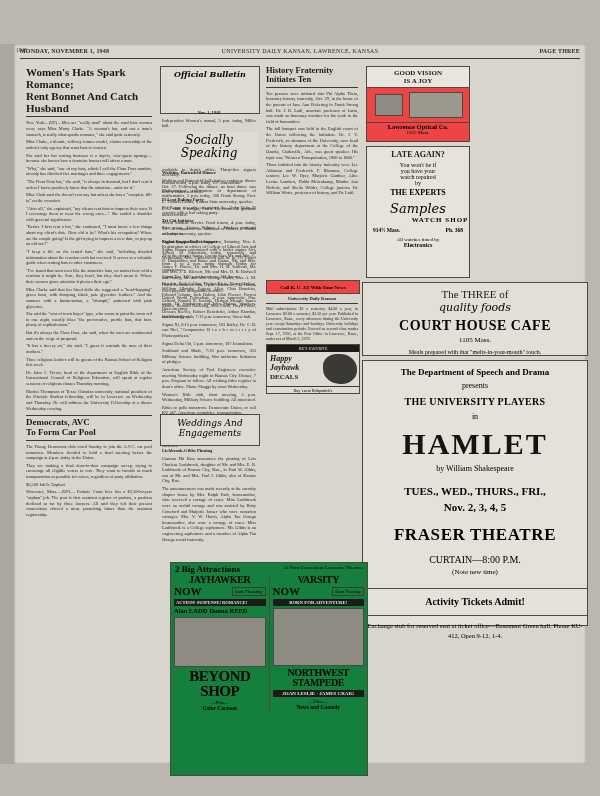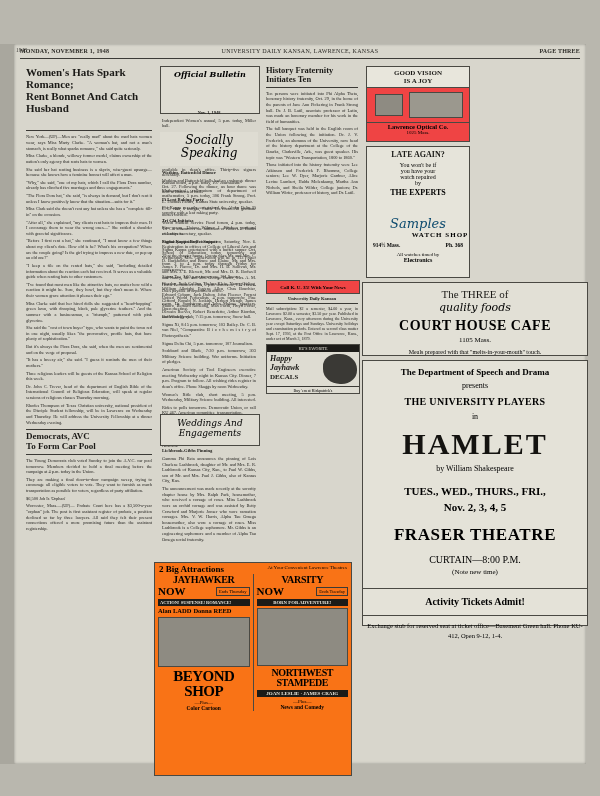--- a/index.html
+++ b/index.html
@@ -37,21 +37,21 @@
 
     <div class="masthead">
       <div class="mh-left">MONDAY, NOVEMBER 1, 1948</div>
       <div class="mh-center">UNIVERSITY DAILY KANSAN, LAWRENCE, KANSAS</div>
       <div class="mh-right">PAGE THREE</div>
       <div class="rule"></div>
     </div>
     <div class="folio">1948</div>
 
     <div class="col" style="left:12px;top:22px;width:126px;">
-      <div class="hd" style="font-size:11px;font-weight:bold;line-height:1.1;text-align:left;border-bottom:1px solid #3b3a36;padding-bottom:16px;margin-bottom:3px;">
+      <div class="hd" style="font-size:11px;font-weight:bold;line-height:1.1;text-align:left;border-bottom:1px solid #3b3a36;padding-bottom:2px;margin-bottom:3px;">
         <div>Women's Hats Spark Romance;</div>
         <div>Rent Bonnet And Catch Husband</div>
       </div>
       <div id="c1body">
           <p>New York—(UP)—Men are "really mad" about the mad hats women wear, says Miss Marty Clarke. "A woman's hat, and not a man's stomach, is really what sparks romance," she said quite seriously.</p>
           <p>Miss Clarke, a blonde, willowy former model, claims ownership of the nation's only agency that rents hats to women.</p>
           <p>She said her hat renting business is a skyrix, wise-guest upsurge—because she knows how a feminine bonnet will affect a man.</p>
           <p>"Why," she said, "one of my hats, which I call the Flora Dora number, already has clinched five marriages and three engagements."</p>
           <p>"The Flora Dora hat," she said, "is always in demand, but I don't rent it unless I know positively know that the situation—suits for it."</p>
           <p>Miss Clark said she doesn't rent any hat unless she has a "complete fill-in" on the occasion.</p>
@@ -192,21 +192,21 @@
       </div>
     </div>
 
     <div class="ad" style="left:352px;top:102px;width:102px;height:130px;background:#e6e4da;">
       <div style="text-align:center;font-size:8px;font-weight:bold;color:#1b1a17;margin-top:3px;">LATE AGAIN?</div>
       <div style="text-align:center;font-size:6px;margin-top:3px;">You won't be if</div>
       <div style="text-align:center;font-size:6px;">you have your</div>
       <div style="text-align:center;font-size:6px;">watch repaired</div>
       <div style="text-align:center;font-size:6px;">by</div>
       <div style="text-align:center;font-size:8px;font-weight:bold;margin-top:2px;">THE EXPERTS</div>
-      <div class="script" style="text-align:center;font-size:13px;margin-top:19px;color:#0c4a6e;">Samples</div>
+      <div class="script" style="text-align:center;font-size:13px;margin-top:4px;color:#000000;">Samples</div>
       <div style="text-align:center;font-size:7px;font-weight:bold;letter-spacing:1px;padding-left:44px;">WATCH SHOP</div>
       <div style="display:flex;justify-content:space-between;padding:3px 6px 0 6px;font-size:5.5px;font-weight:bold;">
         <span>914½ Mass.</span>
         <span>Ph. 368</span>
       </div>
       <div style="text-align:center;font-size:5px;margin-top:4px;">All watches timed by</div>
       <div style="text-align:center;font-size:6px;font-weight:bold;">Electronics</div>
     </div>
 
     <div class="ad" style="left:348px;top:238px;width:224px;height:72px;background:#e2e0d6;">
@@ -228,21 +228,21 @@
       <div style="text-align:center;font-size:8px;margin-top:3px;">by William Shakespeare</div>
       <div style="text-align:center;font-size:11px;font-weight:bold;margin-top:12px;">TUES.,  WED.,  THURS.,  FRI.,</div>
       <div style="text-align:center;font-size:11px;font-weight:bold;margin-top:4px;">Nov. 2, 3, 4, 5</div>
       <div style="text-align:center;font-size:17px;font-weight:bold;margin-top:12px;letter-spacing:.6px;">FRASER THEATRE</div>
       <div style="text-align:center;font-size:10px;margin-top:9px;">CURTAIN—8:00 P.M.</div>
       <div style="text-align:center;font-size:7px;margin-top:3px;">(Note new time)</div>
       <div style="text-align:center;font-size:10px;font-weight:bold;margin-top:12px;border-top:1px solid #4a4943;padding-top:7px;">Activity Tickets Admit!</div>
       <div style="text-align:center;font-size:6.5px;margin-top:8px;border-top:1px solid #4a4943;padding-top:5px;line-height:1.5;">Exchange stub for reserved seat at ticket office—Basement Green hall.  Phone KU-412, Open 9-12, 1-4.</div>
     </div>
 
-    <div class="ad" style="left:140px;top:518px;width:196px;height:212px;background:#f97316;">
+    <div class="ad" style="left:156px;top:518px;width:196px;height:212px;background:#15803d;">
       <div style="display:flex;justify-content:space-between;align-items:flex-start;padding:2px 4px 0 4px;">
         <div style="font-size:9px;font-weight:bold;width:92px;line-height:1.05;">2 Big Attractions</div>
         <div style="font-size:5px;width:86px;text-align:right;line-height:1.15;">At Your Convenient Lawrence Theatres</div>
       </div>
       <div style="display:flex;">
 
         <div style="width:98px;border-right:1px solid #4a4943;">
           <div style="text-align:center;font-size:10px;font-weight:bold;letter-spacing:-.3px;">JAYHAWKER</div>
           <div style="display:flex;justify-content:space-between;align-items:center;padding:0 3px;">
             <span style="font-size:11px;font-weight:bold;">NOW</span>

